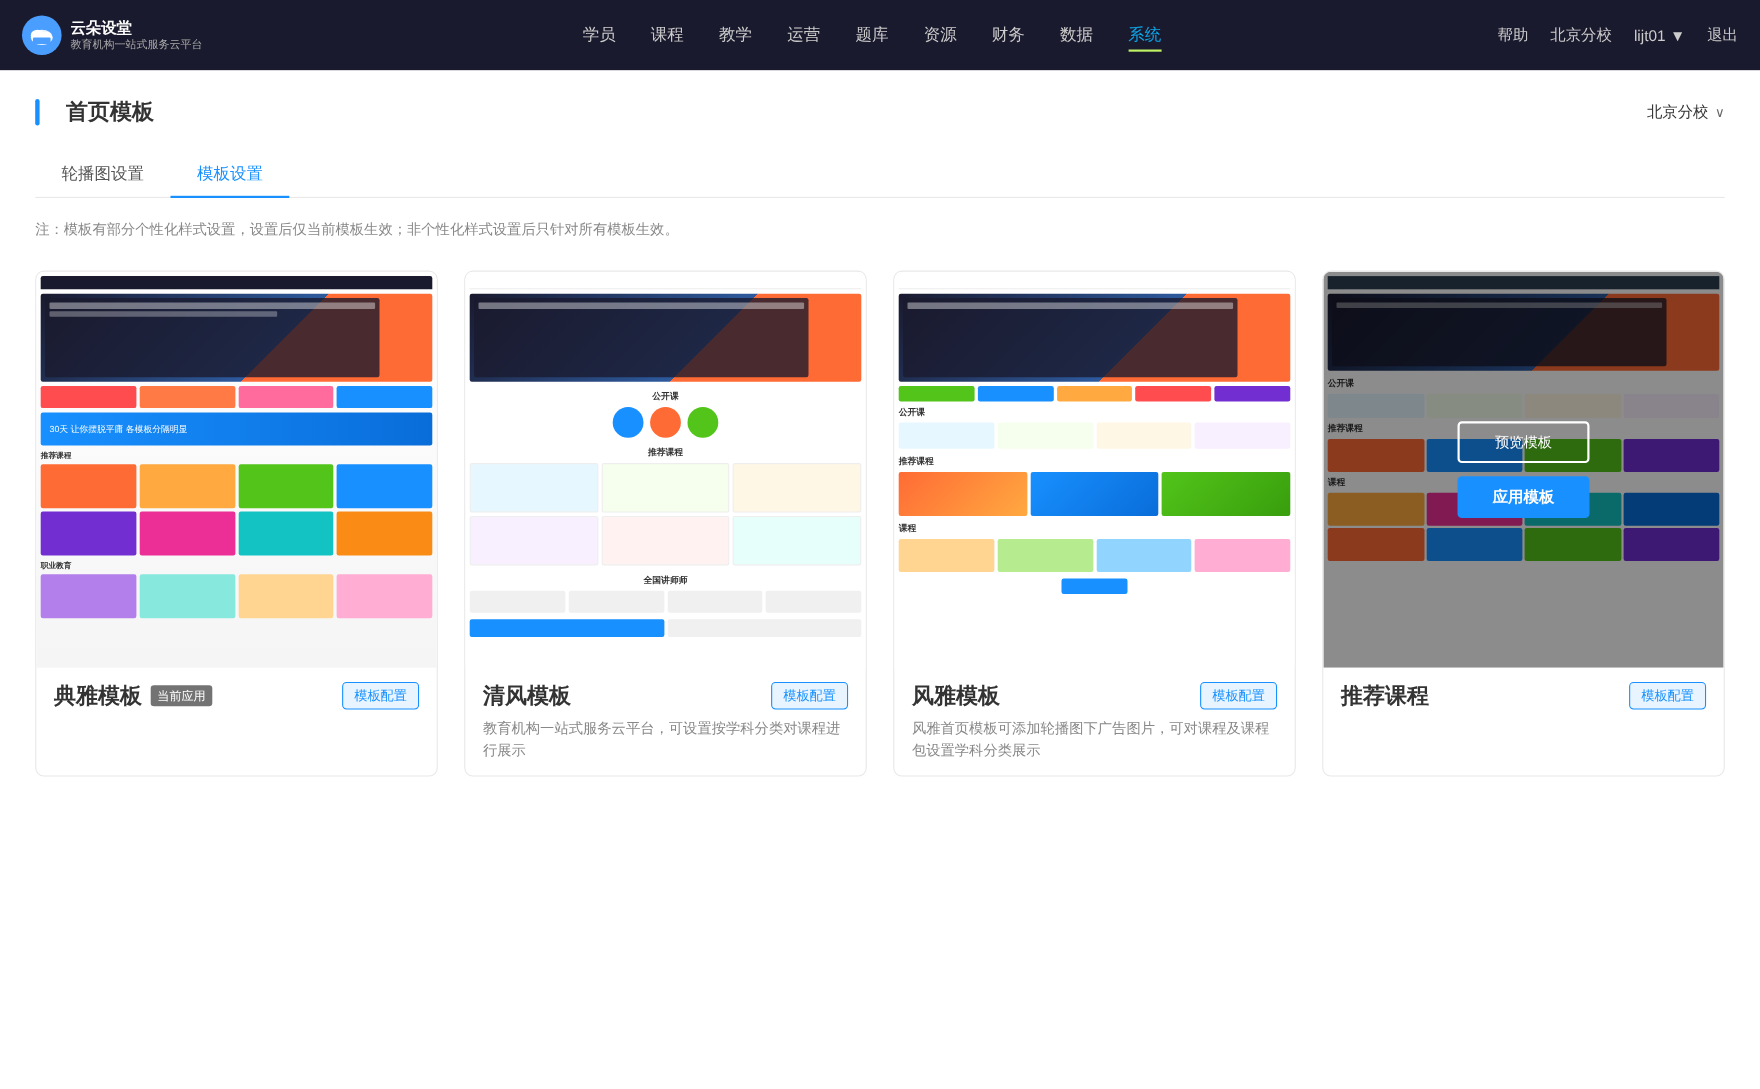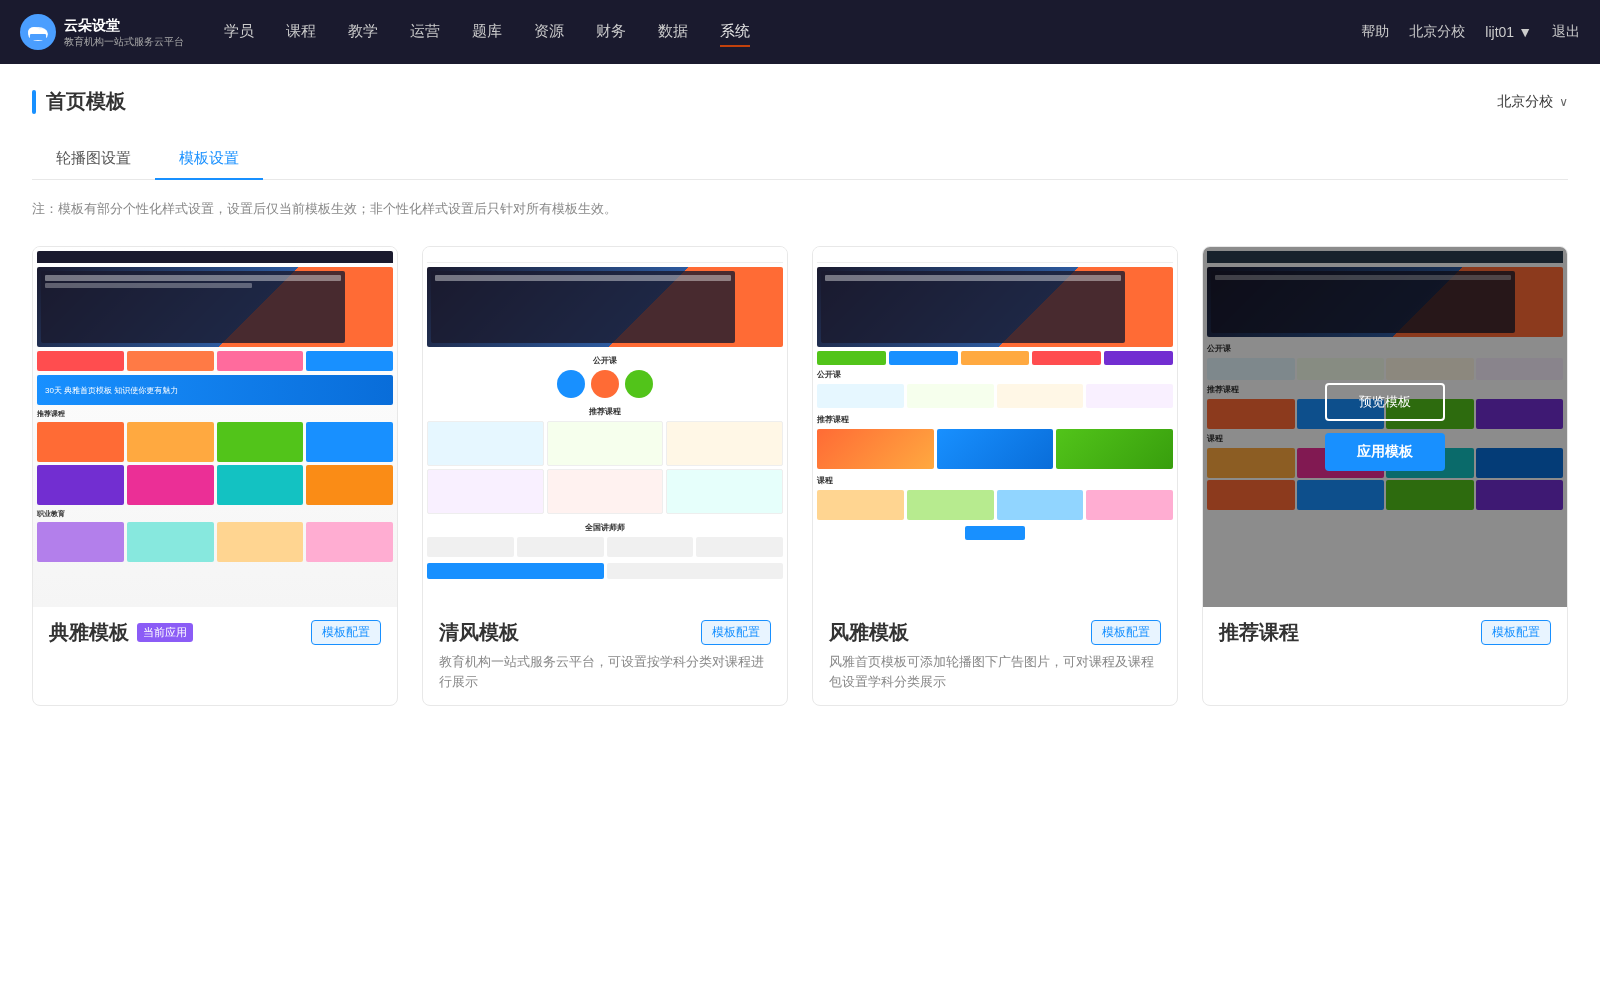--- a/index.html
+++ b/index.html
@@ -35,31 +35,32 @@
       font-size: 12px;
       line-height: 1.3;
       color: #fff;
     }
     .logo-text .main { font-size: 14px; font-weight: bold; }
     .logo-text .sub { font-size: 10px; color: #aaa; }
     .nav {
       display: flex;
       gap: 32px;
       flex: 1;
+      justify-content: center;
     }
     .nav-item {
       font-size: 15px;
       color: #ccc;
       cursor: pointer;
       padding: 4px 0;
       text-decoration: none;
     }
     .nav-item.active {
-      color: #e5e5e5;
-      border-bottom: 2px solid #c2410c;
+      color: #0ea5e9;
+      border-bottom: 2px solid #bef264;
     }
     .header-right {
       display: flex;
       align-items: center;
       gap: 20px;
       font-size: 14px;
       color: #ccc;
     }
     .header-right span { cursor: pointer; }
     .user-dropdown {
@@ -78,21 +79,21 @@
     
     .page-header {
       display: flex;
       align-items: center;
       justify-content: space-between;
       margin-bottom: 24px;
     }
     .page-title-area {
       display: flex;
       align-items: center;
-      gap: 10px;
+      gap: 24px;
     }
     .page-title-bar {
       width: 4px;
       height: 24px;
       background: #1890ff;
       border-radius: 2px;
     }
     .page-title {
       font-size: 20px;
       font-weight: 600;
@@ -392,21 +393,21 @@
       display: flex;
       align-items: center;
       gap: 8px;
     }
     .template-name {
       font-size: 20px;
       font-weight: 600;
       color: #333;
     }
     .current-badge {
-      background: #8b5cf6;
+      background: #737373;
       color: #fff;
       font-size: 11px;
       padding: 2px 6px;
       border-radius: 3px;
     }
     .config-btn {
       border: 1px solid #1890ff;
       color: #1890ff;
       background: #e8f4ff;
       font-size: 12px;
@@ -496,21 +497,21 @@
             <div style="width:40px;background:rgba(255,107,53,0.6);border-radius:2px;"></div>
           </div>
         </div>
         <div class="mini-coupons">
           <div class="coupon coupon-red"></div>
           <div class="coupon coupon-orange"></div>
           <div class="coupon coupon-pink"></div>
           <div class="coupon coupon-blue"></div>
         </div>
         <div class="mini-banner">
-          <span class="mini-banner-text">30天 典雅首页模板 知识使你更有魅力</span>
+          <span class="mini-banner-text">30天 让你摆脱平庸 各模板分隔明显</span>
         </div>
         <div style="font-size:7px;color:#333;margin-bottom:3px;font-weight:bold;">推荐课程</div>
         <div class="mini-courses">
           <div class="mini-course mc1"></div>
           <div class="mini-course mc2"></div>
           <div class="mini-course mc3"></div>
           <div class="mini-course mc4"></div>
           <div class="mini-course mc5"></div>
           <div class="mini-course mc6"></div>
           <div class="mini-course mc7"></div>

